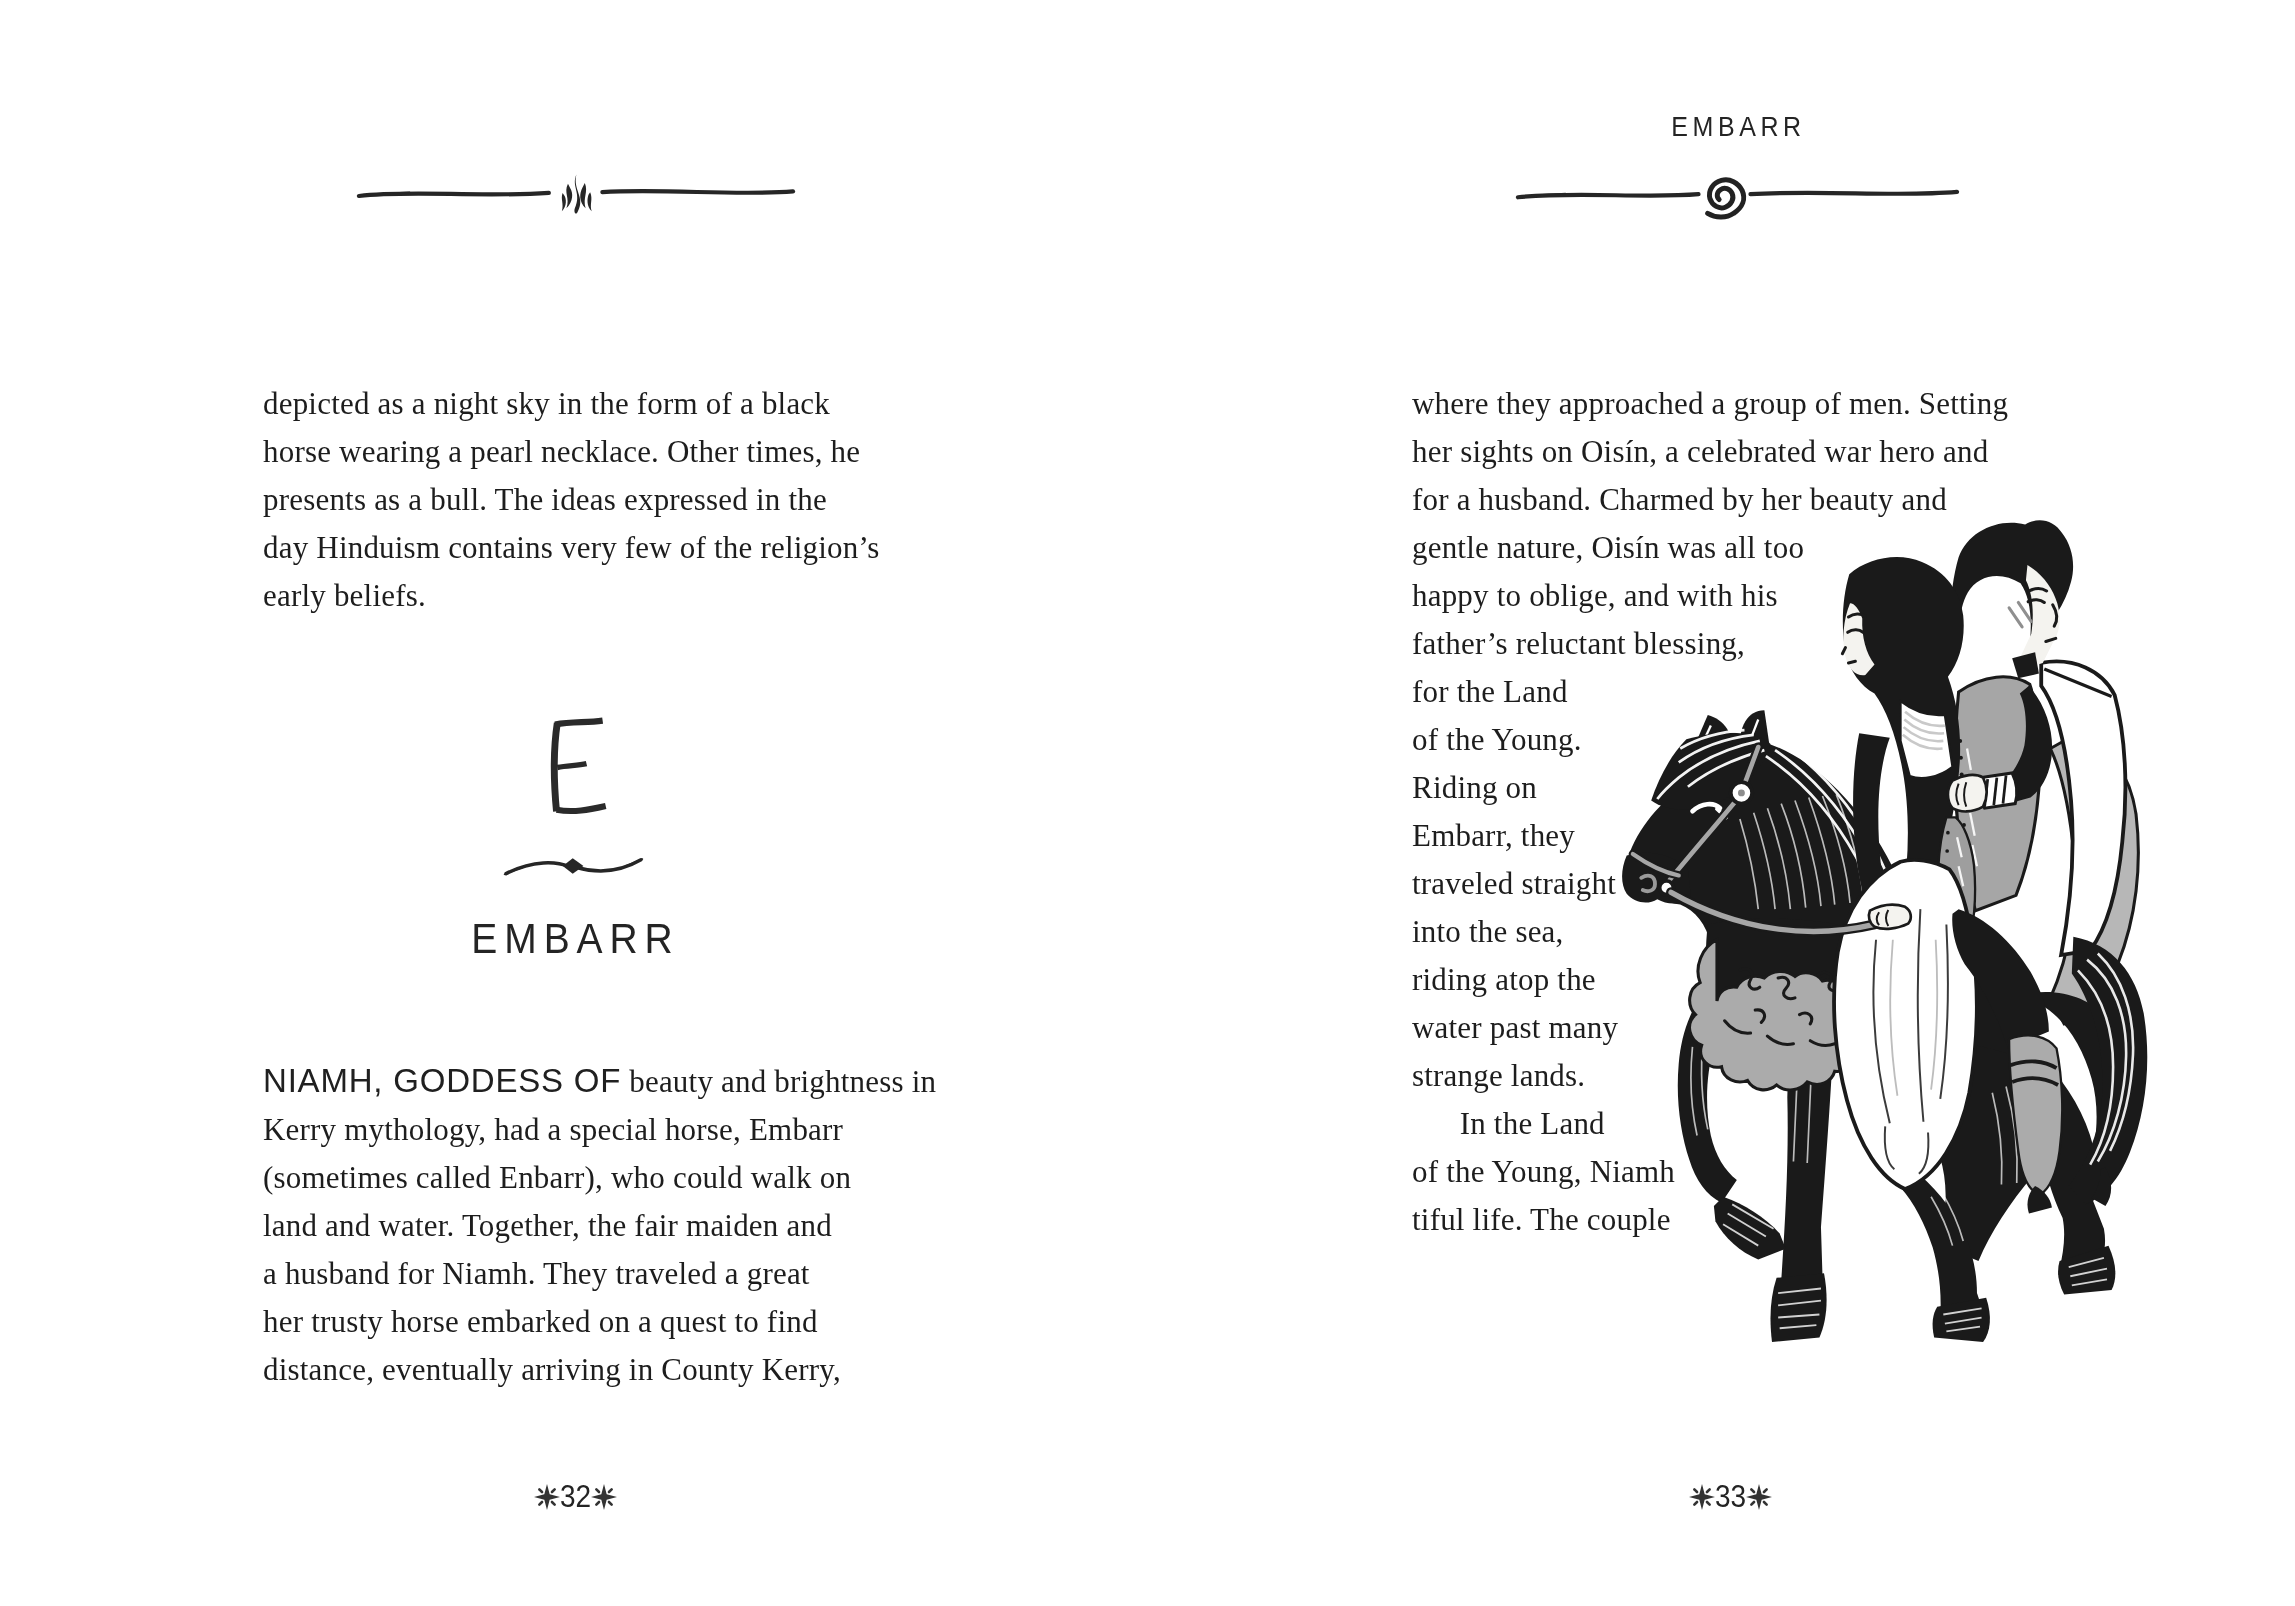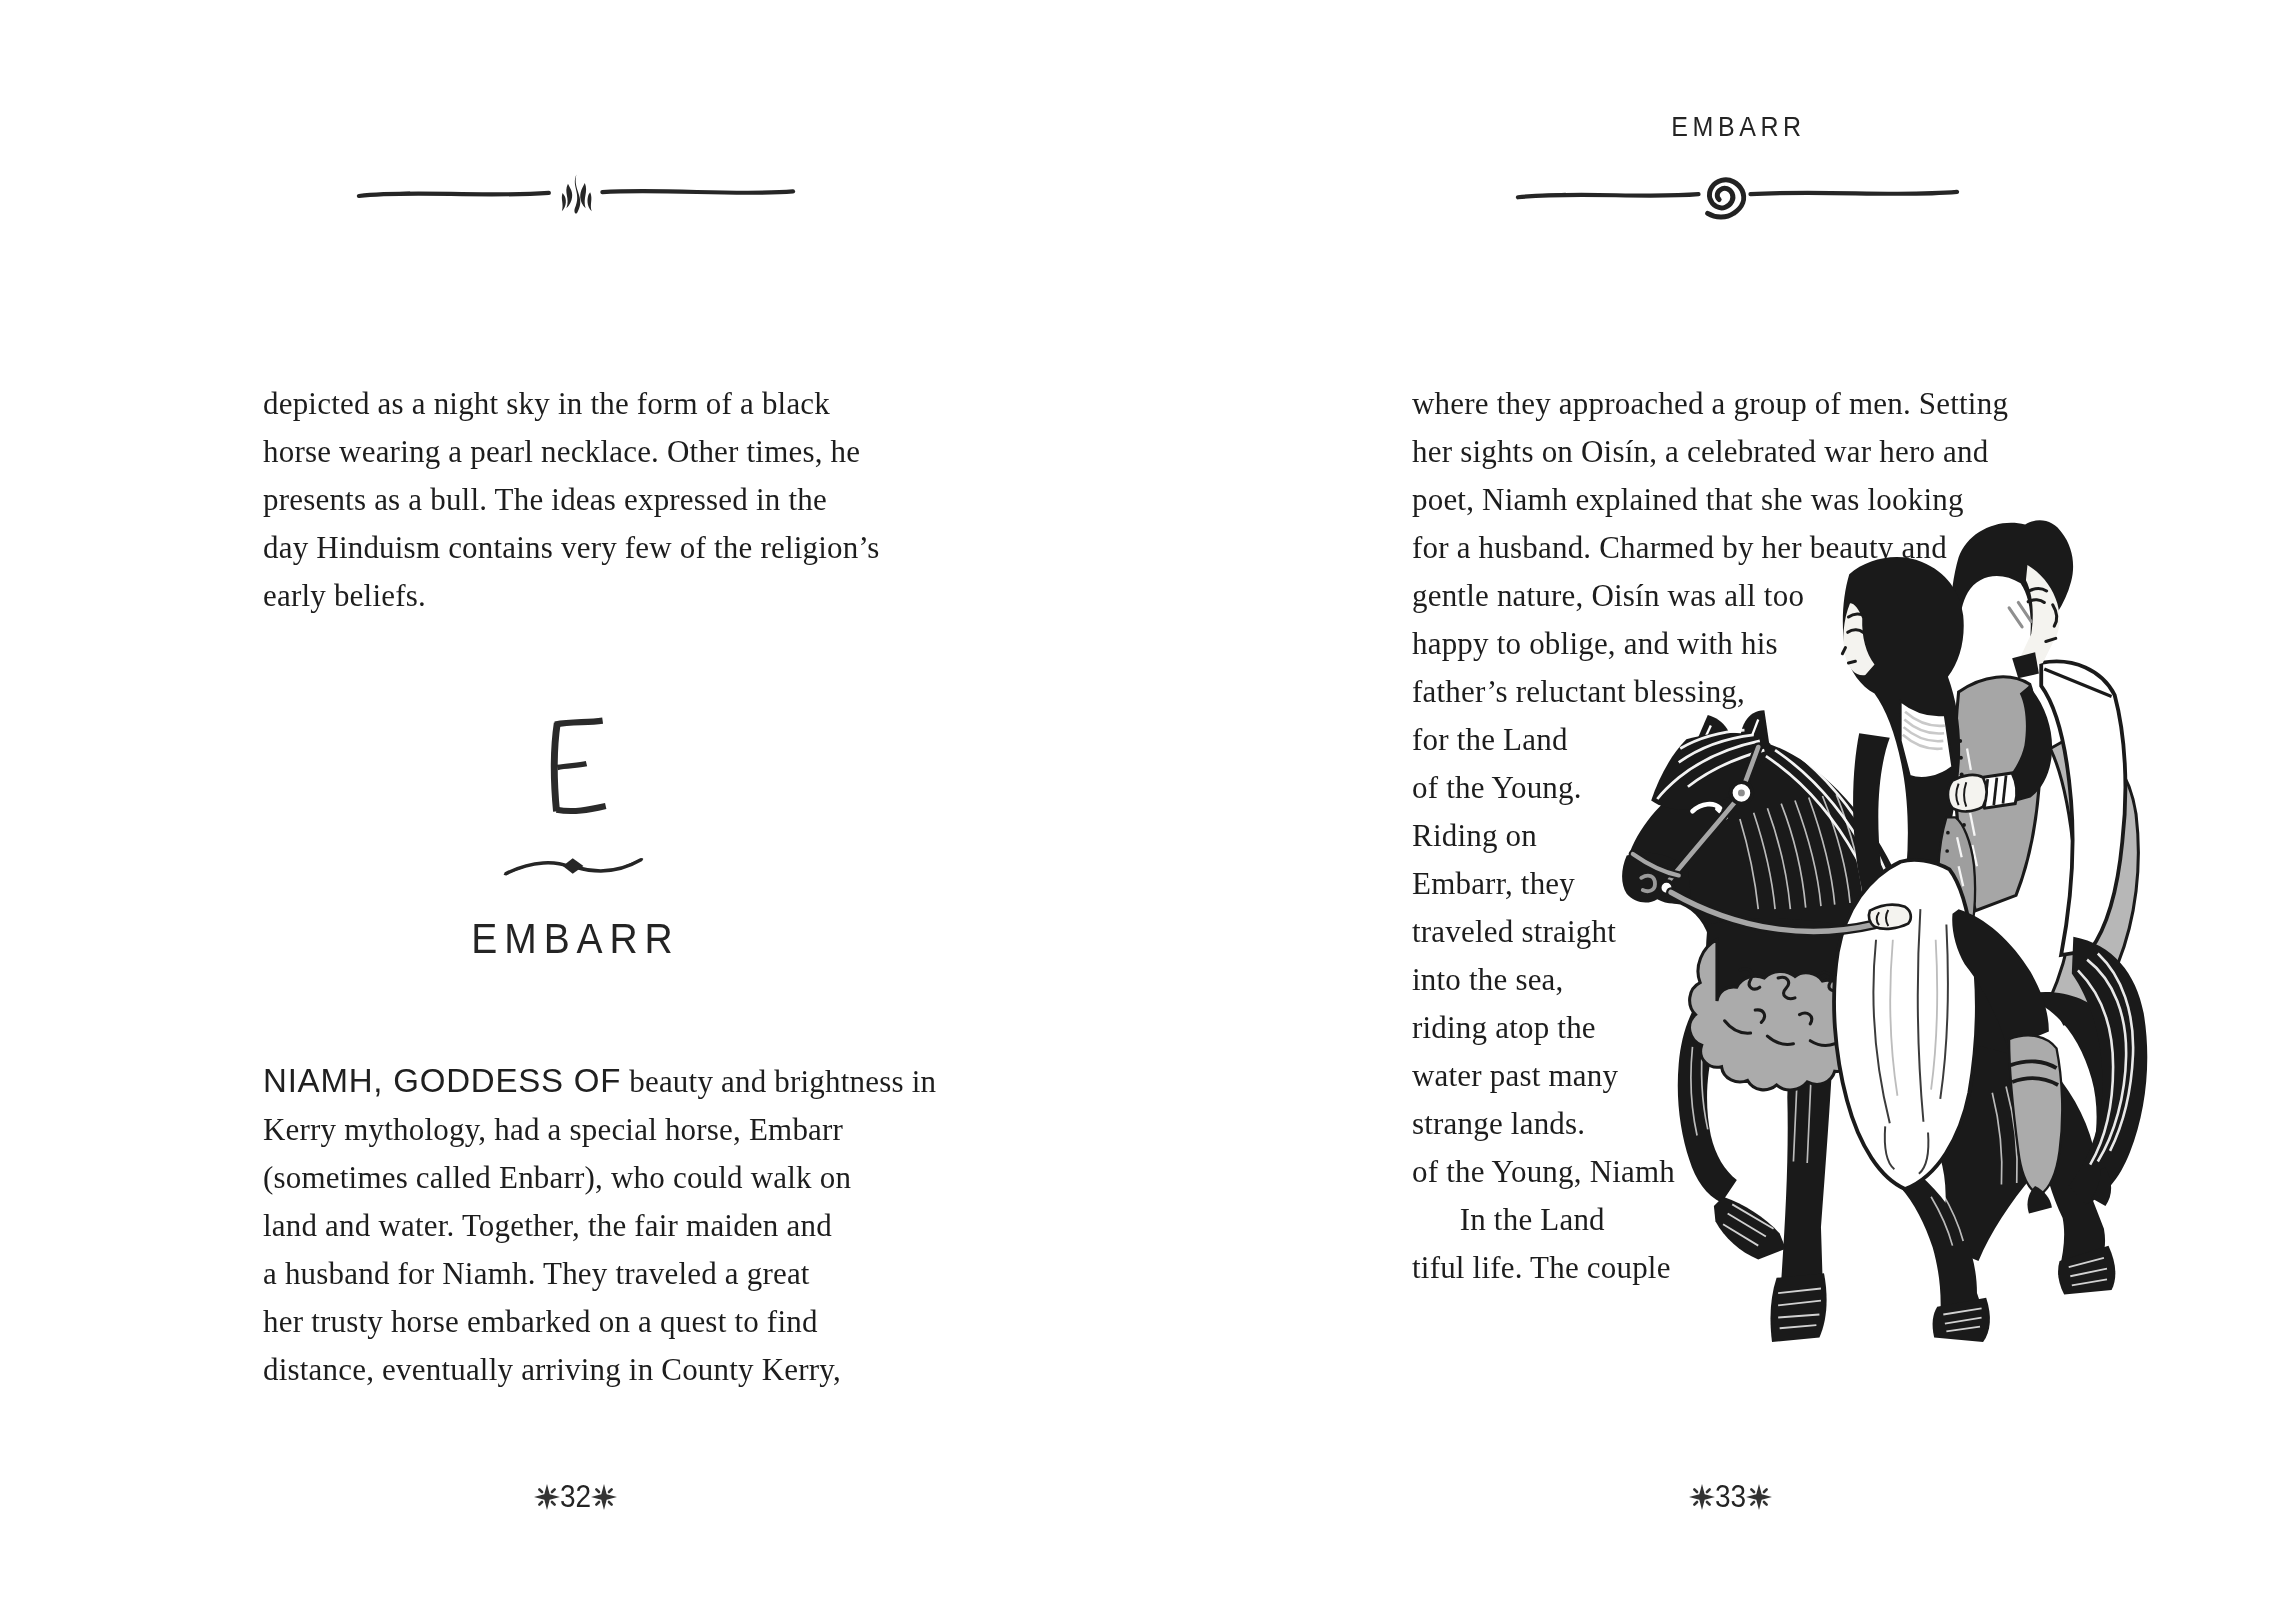--- a/index.html
+++ b/index.html
@@ -121,36 +121,35 @@
       </g>
       <g stroke="#222" fill="none" stroke-linecap="round">
         <path d="M252,55 C262,61 276,62 286,55 C298,47 302,36 297,25 C292,15 281,9 270,12 C259,15 252,25 255,36
                  C258,45 267,50 275,47 C283,44 287,36 284,29 C281,23 274,20 269,24 C264,27 263,33 267,37" stroke-width="6.5"></path>
       </g>
     </svg>
 
     <div class="textblock" style="left:1412px;top:344px;">
         <div class="body-line">where they approached a group of men. Setting</div>
         <div class="body-line">her sights on Oisín, a celebrated war hero and</div>
-        <div class="body-line">poet, Niamh explained that she was looking</div>
         <div class="body-line">for a husband. Charmed by her beauty and</div>
         <div class="body-line">gentle nature, Oisín was all too</div>
         <div class="body-line">happy to oblige, and with his</div>
         <div class="body-line">father’s reluctant blessing,</div>
         <div class="body-line">for the Land</div>
         <div class="body-line">of the Young.</div>
         <div class="body-line">Riding on</div>
         <div class="body-line">Embarr, they</div>
         <div class="body-line">traveled straight</div>
         <div class="body-line">into the sea,</div>
         <div class="body-line">riding atop the</div>
         <div class="body-line">water past many</div>
         <div class="body-line">strange lands.</div>
+        <div class="body-line">      In the Land</div>
         <div class="body-line">of the Young, Niamh</div>
-        <div class="body-line">      In the Land</div>
         <div class="body-line">tiful life. The couple</div>
       </div>
 
     <svg class="abs" style="left:1616px;top:511px;" width="595" height="859" viewBox="0 0 778 1122" role="img" aria-label="Niamh in a long white dress and Oisín with a gray cloak riding Embarr, a prancing black horse with a flowing mane, gray ruffled collar and bridle">
 
       <path d="M600,292 C642,300 672,342 680,396 C688,462 680,532 656,592 C638,632 612,660 586,670 L568,636
                C594,578 604,510 599,450 C594,398 584,344 568,310 Z" fill="#b7b7b7" stroke="#1a1a1a" stroke-width="4"></path>
 
       <path d="M556,198 C598,190 636,208 652,240 C666,292 670,362 662,432 C656,494 642,544 620,574 L582,580
                C595,512 600,440 595,378 C590,318 578,258 556,228 Z" fill="#ffffff" stroke="#1a1a1a" stroke-width="5"></path>

